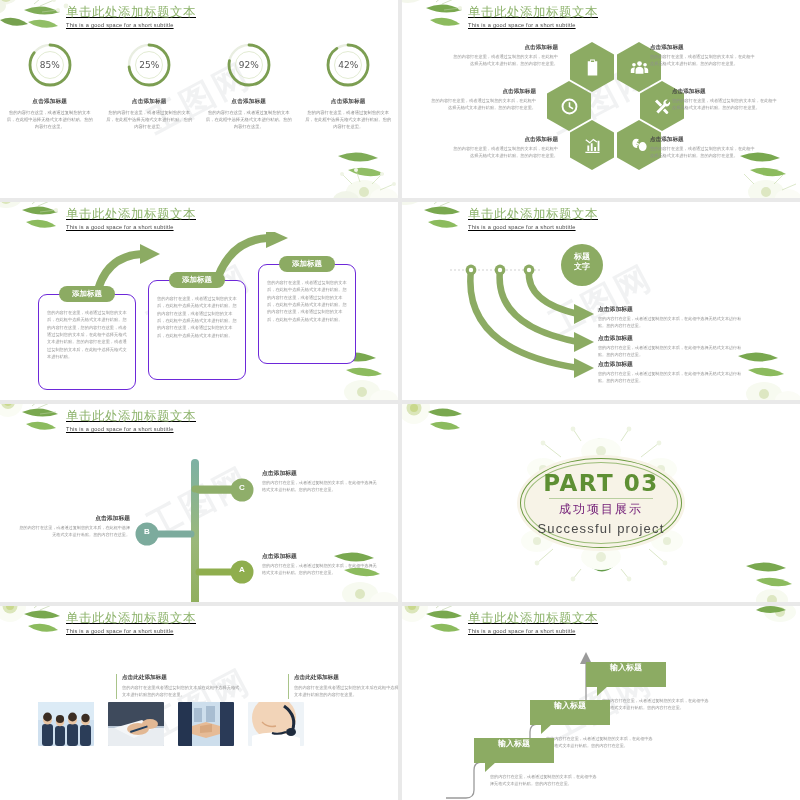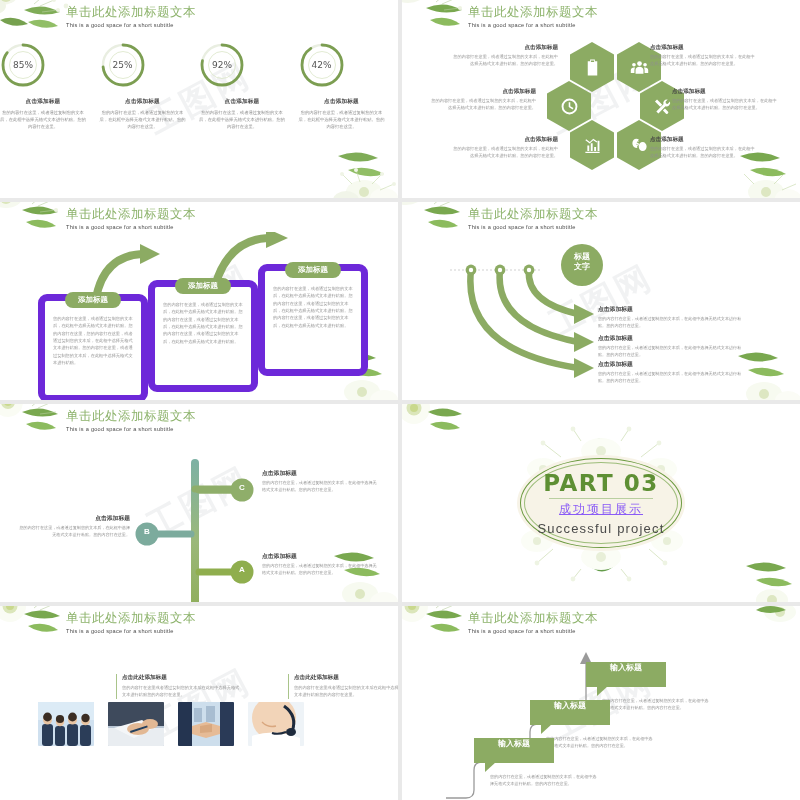--- a/index.html
+++ b/index.html
@@ -5,41 +5,41 @@
   html,body{margin:0;padding:0;background:#ffffff;}
   body{width:800px;height:800px;overflow:hidden;
        font-family:"Liberation Sans","DejaVu Sans",sans-serif;}
   .grid{width:800px;height:800px;display:grid;
         grid-template-columns:398px 398px;
         grid-template-rows:198px 198px 198px 198px;
         gap:4px 4px;background:#e9e9e9;}
   .slide{position:relative;background:#fff;overflow:hidden;}
 
   
-  .hdr{position:absolute;left:66px;top:4px;}
+  .hdr{position:absolute;left:66px;top:4px;text-decoration:underline;}
   .hdr .t{font-size:12.5px;color:#8cb26a;letter-spacing:.5px;white-space:nowrap;
           font-family:"DejaVu Sans",sans-serif;}
   .hdr .s{font-size:5.6px;color:#4a4a4a;letter-spacing:.25px;margin-top:1px;white-space:nowrap;}
 
   
   .floral{position:absolute;pointer-events:none;}
 
   
   .fl-tl{left:-16px;top:-18px;width:108px;height:76px;}
   .fl-br{right:-14px;bottom:-16px;width:104px;height:74px;}
 
   
   .wm{position:absolute;left:50%;top:50%;transform:translate(-50%,-50%) rotate(-28deg);
       font-size:34px;font-weight:bold;color:rgba(150,155,165,.13);
       letter-spacing:3px;white-space:nowrap;
       font-family:"DejaVu Sans",sans-serif;}
 
   
   .rings{position:absolute;left:0;top:42px;width:398px;display:flex;}
-  .ringcol{flex:1;display:flex;flex-direction:column;}
+  .ringcol{flex:1;display:flex;flex-direction:column;align-items:center;}
   .ring{position:relative;width:46px;height:46px;}
   .ring svg{display:block;}
   .ring .pct{position:absolute;inset:0;display:flex;align-items:center;justify-content:center;
              font-size:9px;color:#555;font-family:"DejaVu Sans",sans-serif;}
   .rcap{margin-top:10px;text-align:center;width:86px;}
   .rcap .ct{font-size:5.6px;font-weight:bold;color:#444;letter-spacing:.2px;}
   .rcap .cb{font-size:4.3px;color:#8a8a8a;line-height:1.65;margin-top:2.5px;}
 
   
   .hexwrap{position:absolute;left:168px;top:42px;width:92px;height:128px;}
@@ -50,41 +50,41 @@
   .hx1{left:0;top:0}.hx2{left:47px;top:0}
   .hx3{left:-23px;top:39px}.hx4{left:70px;top:39px}
   .hx5{left:0;top:78px}.hx6{left:47px;top:78px}
 
   .hxtxt{position:absolute;width:108px;}
   .hxtxt .ht{font-size:5.6px;font-weight:bold;color:#444;margin-bottom:2px;}
   .hxtxt .hb{font-size:4.2px;color:#8f8f8f;line-height:1.6;}
   .hl{text-align:right}.hr{text-align:left}
 
   
-  .card{position:absolute;border:7px solid #6d28d9;border-radius:9px;background:#fff;}
+  .card{position:absolute;border:1px solid #6d28d9;border-radius:9px;background:#fff;}
   .card .pill{position:absolute;left:50%;transform:translateX(-50%);top:-9px;
               background:#8cab63;border-radius:11px;padding:3px 13px;
               font-size:7.5px;color:#fff;white-space:nowrap;font-weight:bold;}
   .card .body{font-size:4.2px;color:#8f8f8f;line-height:1.75;padding:14px 8px 6px;}
 
   
   .t4{position:absolute;width:150px;}
   .t4 .a{font-size:5.8px;font-weight:bold;color:#444;}
   .t4 .b{font-size:4.1px;color:#8f8f8f;line-height:1.6;margin-top:2px;}
 
   
   .oval{position:absolute;left:50%;top:50%;transform:translate(-50%,-50%);
         width:160px;height:88px;border-radius:50%;background:#f7f3e7;
         border:1.5px solid #6b9a3f;display:flex;flex-direction:column;
         align-items:center;justify-content:center;box-shadow:0 0 0 3px #f7f3e7;}
   .oval:before{content:"";position:absolute;inset:3px;border:.8px solid #9dbd7a;border-radius:50%;}
   .oval .p1{font-size:23px;color:#5e8f34;font-weight:bold;letter-spacing:1.5px;
             font-family:"DejaVu Sans",sans-serif;z-index:2;}
   .oval .rule{width:104px;height:1px;background:#b9cfa0;margin:2px 0;z-index:2;}
-  .oval .p2{font-size:12px;color:#8b5cf6;letter-spacing:2px;z-index:2;text-decoration:underline;}
+  .oval .p2{font-size:12px;color:#701a75;letter-spacing:2px;z-index:2;}
   .oval .p3{font-size:13px;color:#4a4a4a;letter-spacing:1.2px;margin-top:3px;z-index:2;}
 
   
   .phrow{position:absolute;left:8px;top:96px;width:382px;display:flex;gap:8px;}
   .ph{width:56px;height:44px;border-radius:1px;position:relative;overflow:hidden;}
   .s7txt{position:absolute;width:120px;padding-left:5px;border-left:1.6px solid #a9c48a;}
   .s7txt .a{font-size:5.6px;font-weight:bold;color:#444;}
   .s7txt .b{font-size:4.2px;color:#8f8f8f;line-height:1.65;margin-top:3px;}
 
   

